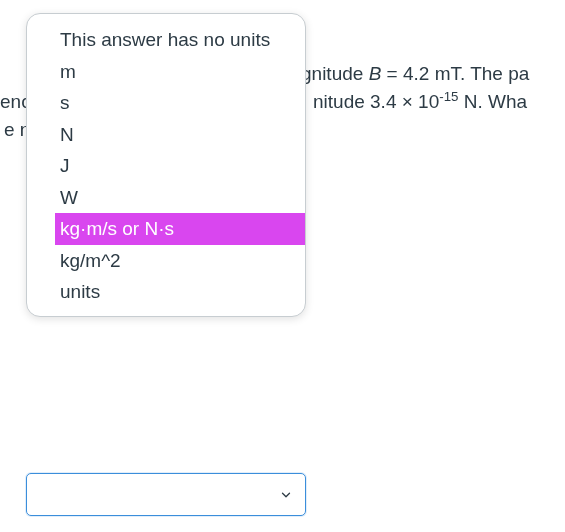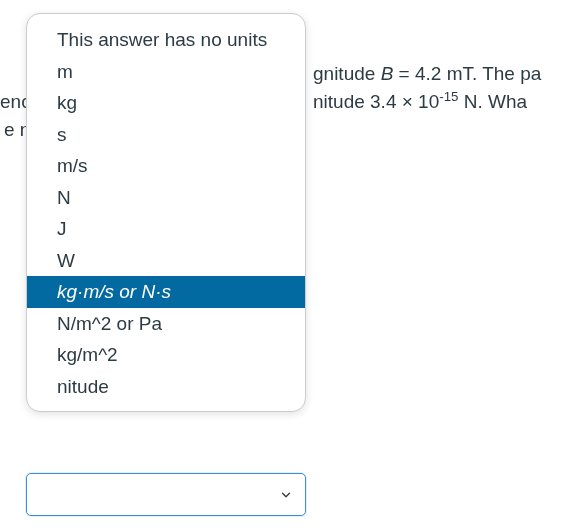--- a/index.html
+++ b/index.html
@@ -42,21 +42,21 @@
     }
     .bg-line3 {
       position: absolute;
       top: 56px;
       left: 4px;
       white-space: nowrap;
     }
     .bg-line1-right {
       position: absolute;
       top: 0;
-      left: 313px;
+      left: 301px;
       white-space: nowrap;
     }
     .bg-line2-right {
       position: absolute;
       top: 28px;
       left: 313px;
       white-space: nowrap;
     }
     .italic {
       font-style: italic;
@@ -76,30 +76,30 @@
       border-radius: 14px;
       box-shadow: 0 2px 8px rgba(0,0,0,0.12);
       overflow: hidden;
       z-index: 10;
     }
     .dropdown-list {
       list-style: none;
       padding: 10px 0 8px 0;
     }
     .dropdown-item {
-      padding: 2px 30px;
+      padding: 2px 5px;
       font-size: 19px;
       line-height: 1.45;
       cursor: pointer;
       color: #2d3b45;
+      margin-left: 28px;
     }
     .dropdown-item.selected {
-      background: #0369a1;
+      background: #d946ef;
       color: #fff;
-      font-style: italic;
     }
     .select-box {
       position: absolute;
       top: 473px;
       left: 26px;
       width: 280px;
       height: 43px;
       border: 1px solid #3b8edb;
       border-radius: 5px;
       background: #fff;
@@ -132,30 +132,27 @@
   </div>
   <div class="bg-line2-right">
     <span>nitude 3.4 × 10</span><sup>-15</sup><span> N. Wha</span>
   </div>
 </div>
 
 <div class="dropdown-panel">
   <ul class="dropdown-list" id="dropdown-list">
   <li class="dropdown-item">This answer has no units</li>
       <li class="dropdown-item">m</li>
-      <li class="dropdown-item">kg</li>
       <li class="dropdown-item">s</li>
-      <li class="dropdown-item">m/s</li>
       <li class="dropdown-item">N</li>
       <li class="dropdown-item">J</li>
       <li class="dropdown-item">W</li>
       <li class="dropdown-item selected">kg·m/s or N·s</li>
-      <li class="dropdown-item">N/m^2 or Pa</li>
       <li class="dropdown-item">kg/m^2</li>
-      <li class="dropdown-item">nitude</li>
+      <li class="dropdown-item">units</li>
     </ul>
 </div>
 
 <div class="select-box">
   <span></span>
   <span class="chevron-icon">
     <svg viewBox="0 0 24 24" fill="none" stroke="#2d3b45" stroke-width="2.2" stroke-linecap="round" stroke-linejoin="round">
       <polyline points="6 9 12 15 18 9"></polyline>
     </svg>
   </span>

